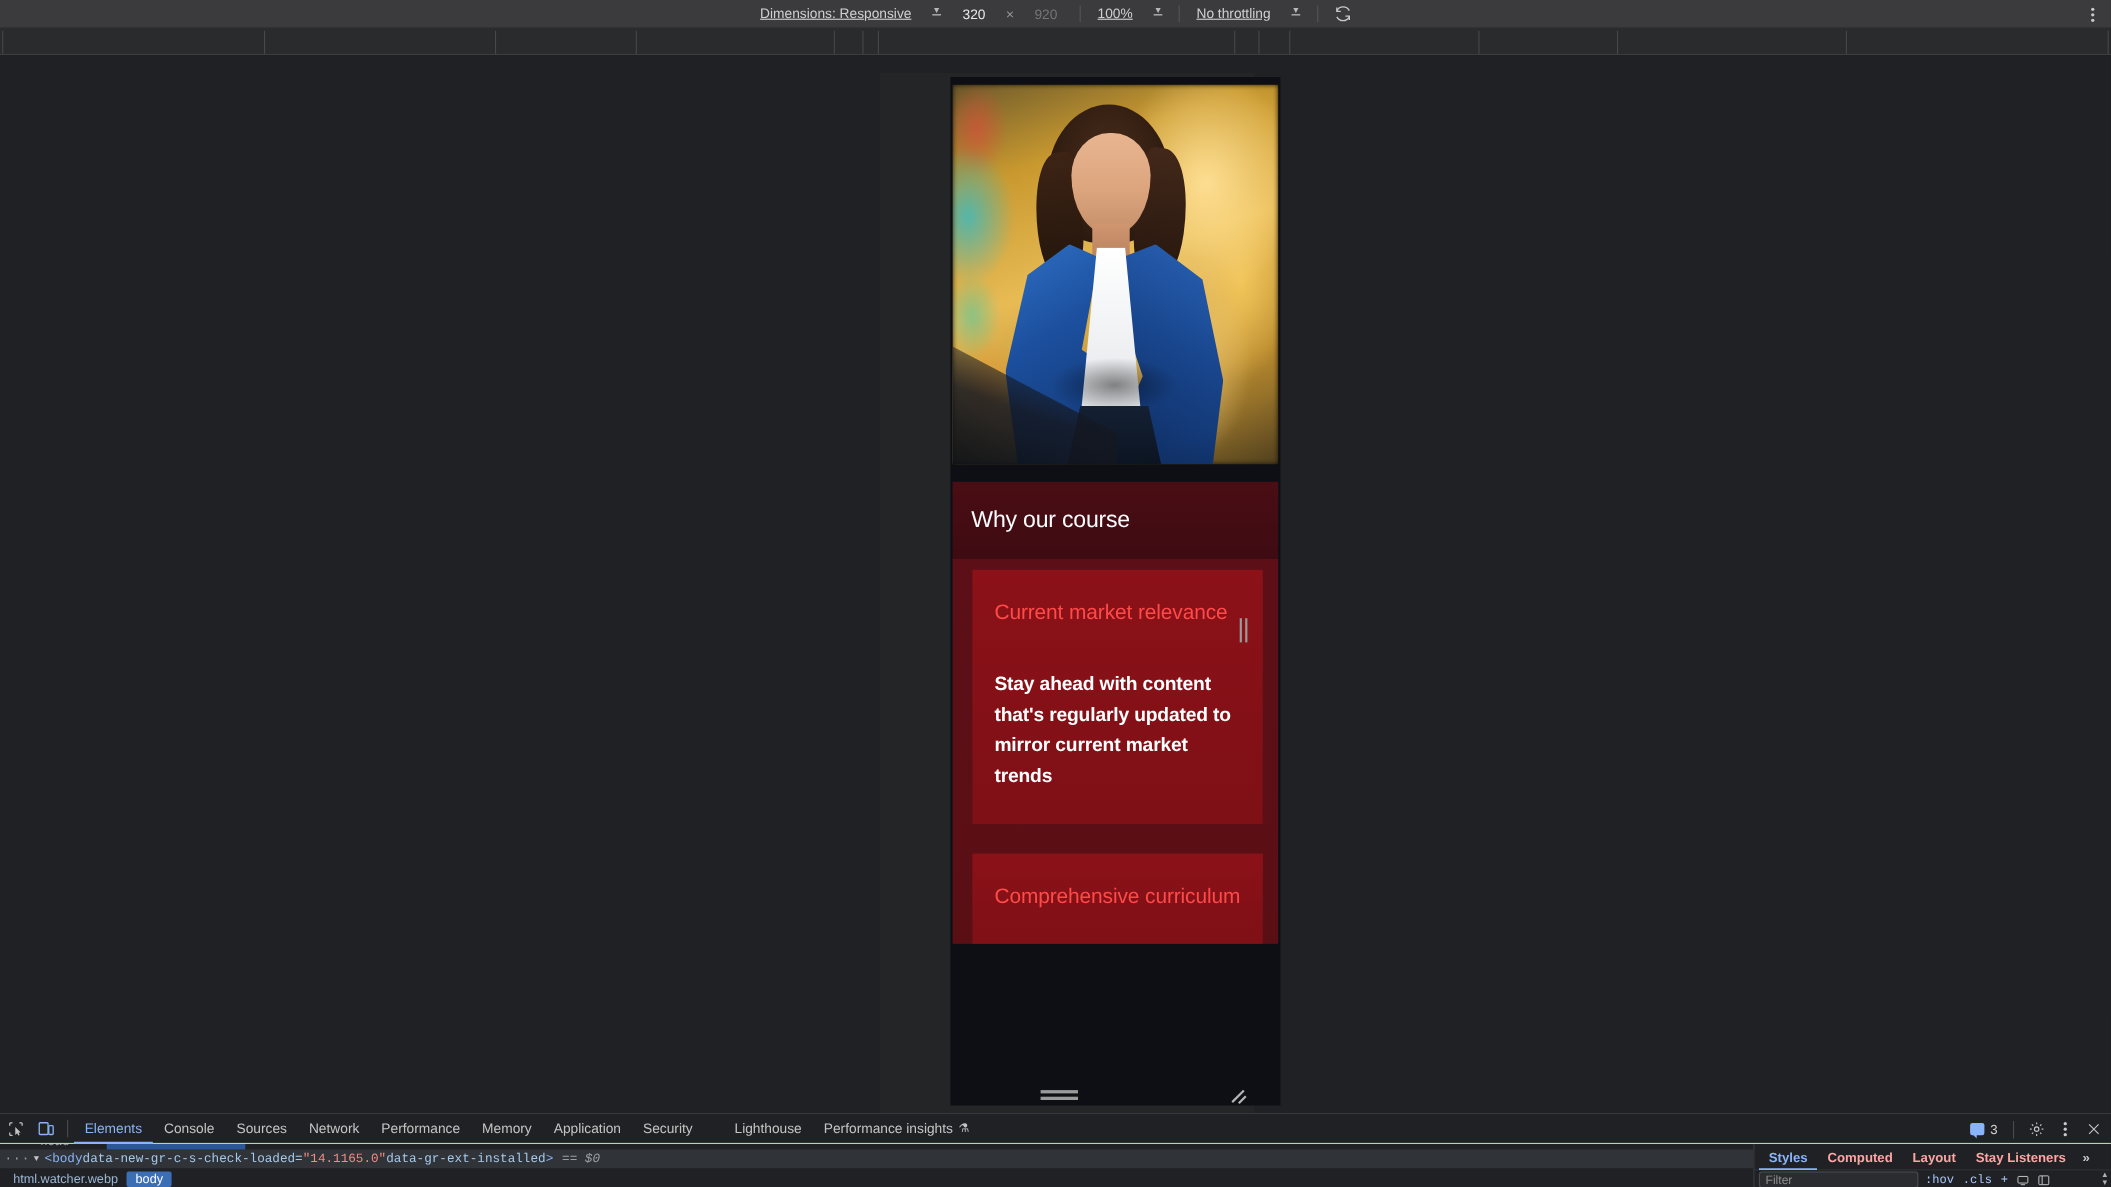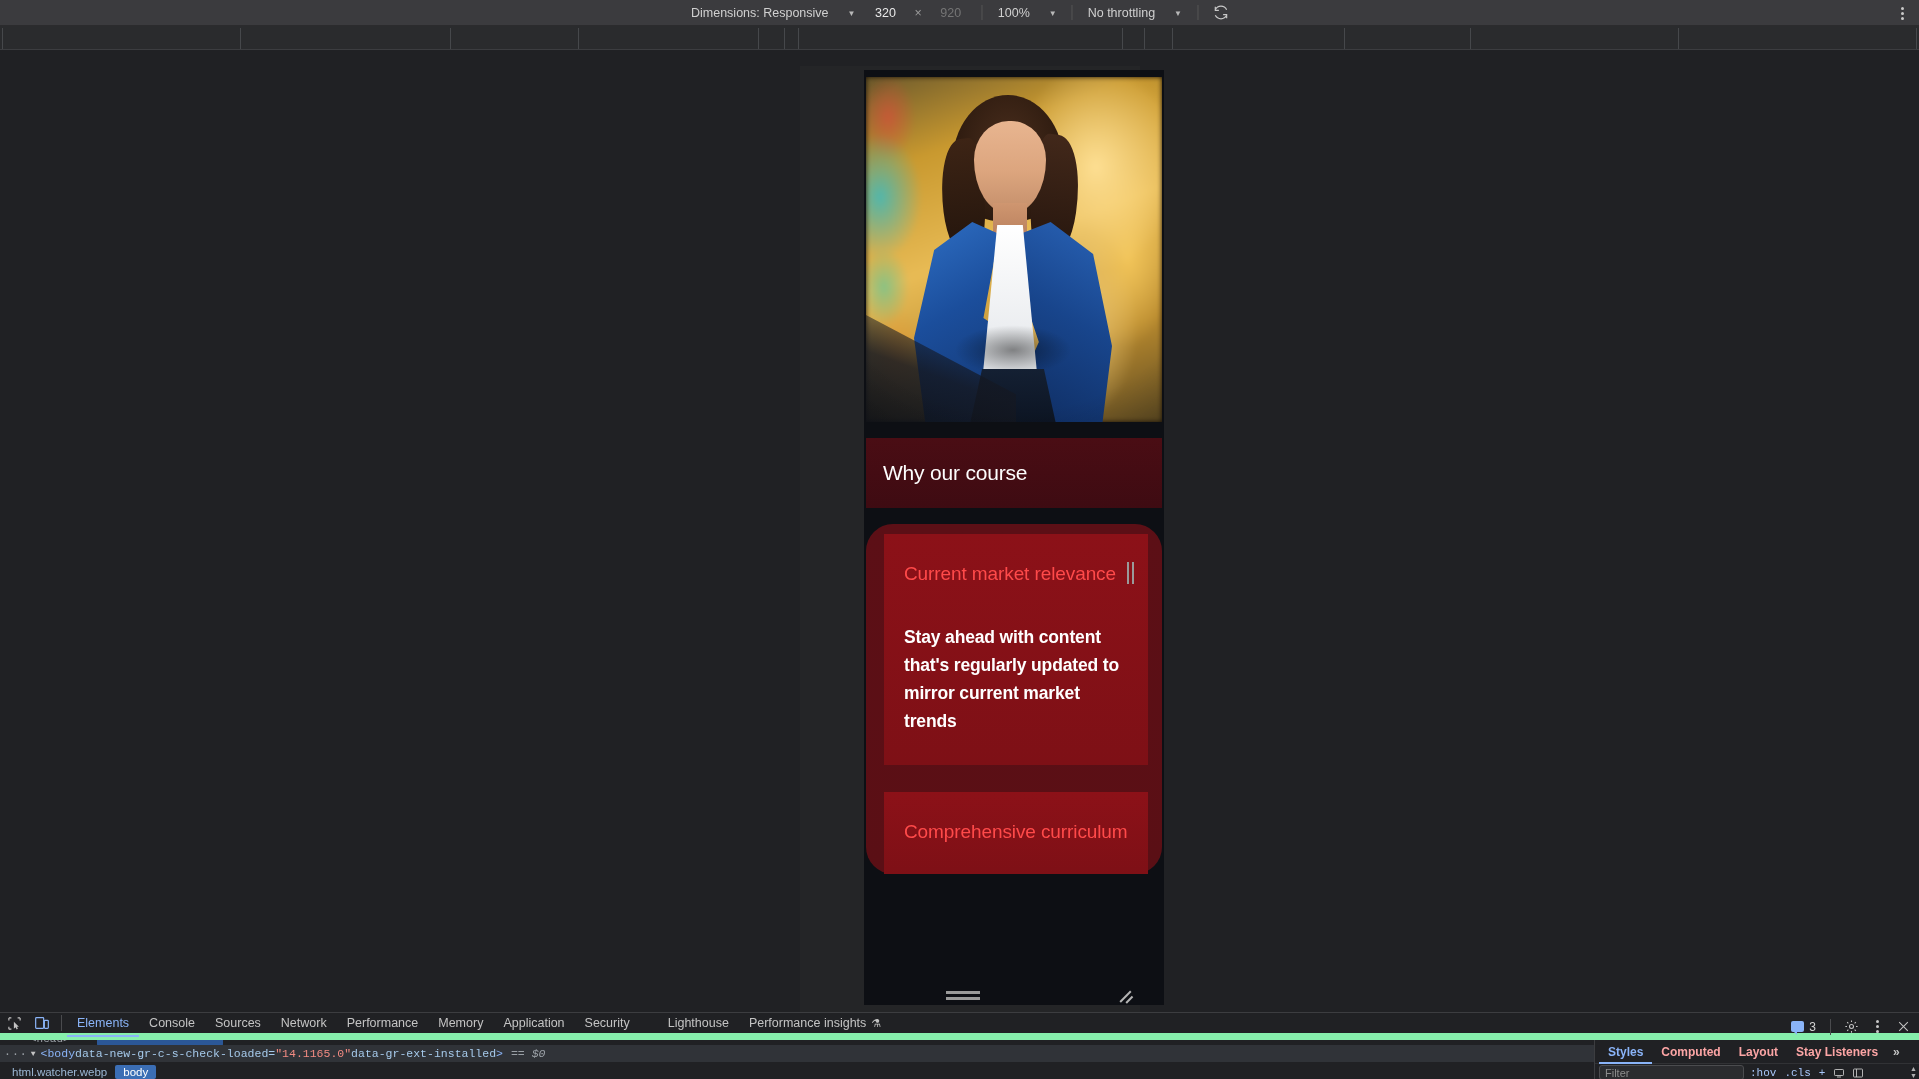--- a/index.html
+++ b/index.html
@@ -18,24 +18,24 @@
     background: #3b3b3e;
     border-bottom: 1px solid #2b2b2d;
     display: flex; align-items: center;
     color: #c8c8c8; font-size: 12.5px;
   }
   .dt-center {
     position: absolute; left: 50%; transform: translateX(-50%);
     display: flex; align-items: center; height: 26px;
   }
   .dt-item {
-    display: flex; align-items: center; gap: 19px;
+    display: flex; align-items: flex-start; gap: 19px;
     padding: 2px 7px; height: 20px;
     border-radius: 3px; cursor: pointer;
-    white-space: nowrap; color: #d0d0d0;
+    white-space: nowrap; color: #d0d0d0; text-decoration: underline;
   }
   .caret { font-size: 8px; color: #b8b8b8; line-height: 1; position: relative; top: 1px; }
   .dt-dim-value {
     width: 46px; text-align: center; background: transparent;
     border: none; color: #e8e8e8; font-size: 12.5px;
     font-family: "Liberation Sans", sans-serif; outline: none;
   }
   .dt-dim-value.dim-placeholder { color: #757575; }
   .dt-x { color: #9a9a9a; padding: 0 6px; font-size: 12.5px; }
   .dt-sep { width: 1px; height: 15px; background: #555; margin: 0 8px; }
@@ -204,23 +204,22 @@
     background: linear-gradient(180deg,#4a0d14 0%, #3e0b12 100%);
     display: flex; align-items: center;
     padding: 0 17px;
   }
   .why-title {
     color: #fdfdfd; font-size: 21px; font-weight: 500;
     letter-spacing: -.2px;
   }
 
   .cards-wrap {
-    margin: 16px 2px; padding: 10px 0 0 0;
+    margin: 0 2px; padding: 10px 0 0 0;
     background: linear-gradient(180deg,#5c0f16 0%, #5a0f15 100%);
-    border-radius: 27px;
   }
   .feature-card {
     margin: 0 14px 0 18px;
     background: linear-gradient(180deg,#8c1118 0%, #7e1016 100%);
     padding: 27px 20px 30px 20px;
   }
   .feature-card + .feature-card { margin-top: 27px; }
   .card-heading {
     color: #ff4a4a; font-size: 19px; font-weight: 400;
     line-height: 1.32; letter-spacing: -.1px;
@@ -235,21 +234,21 @@
   .devtools {
     position: absolute; left: 0; top: 1012px;
     width: 1919px; height: 67px;
     background: #202124;
     border-top: 1px solid #3c3d40;
   }
   .dtools-tabbar {
     position: relative; height: 27px;
     display: flex; align-items: center;
     background: #202124;
-    border-bottom: 7px solid #86efac;
+    border-bottom: 1px solid #86efac;
   }
   .tb-icon {
     width: 28px; height: 27px;
     display: flex; align-items: center; justify-content: center;
     cursor: pointer;
   }
   .tb-div { width: 1px; height: 16px; background: #4a4b4e; margin: 0 5px; }
   .tab {
     padding: 0 10px; height: 27px; line-height: 27px;
     font-size: 12.5px; color: #c4c4c4; cursor: pointer;

